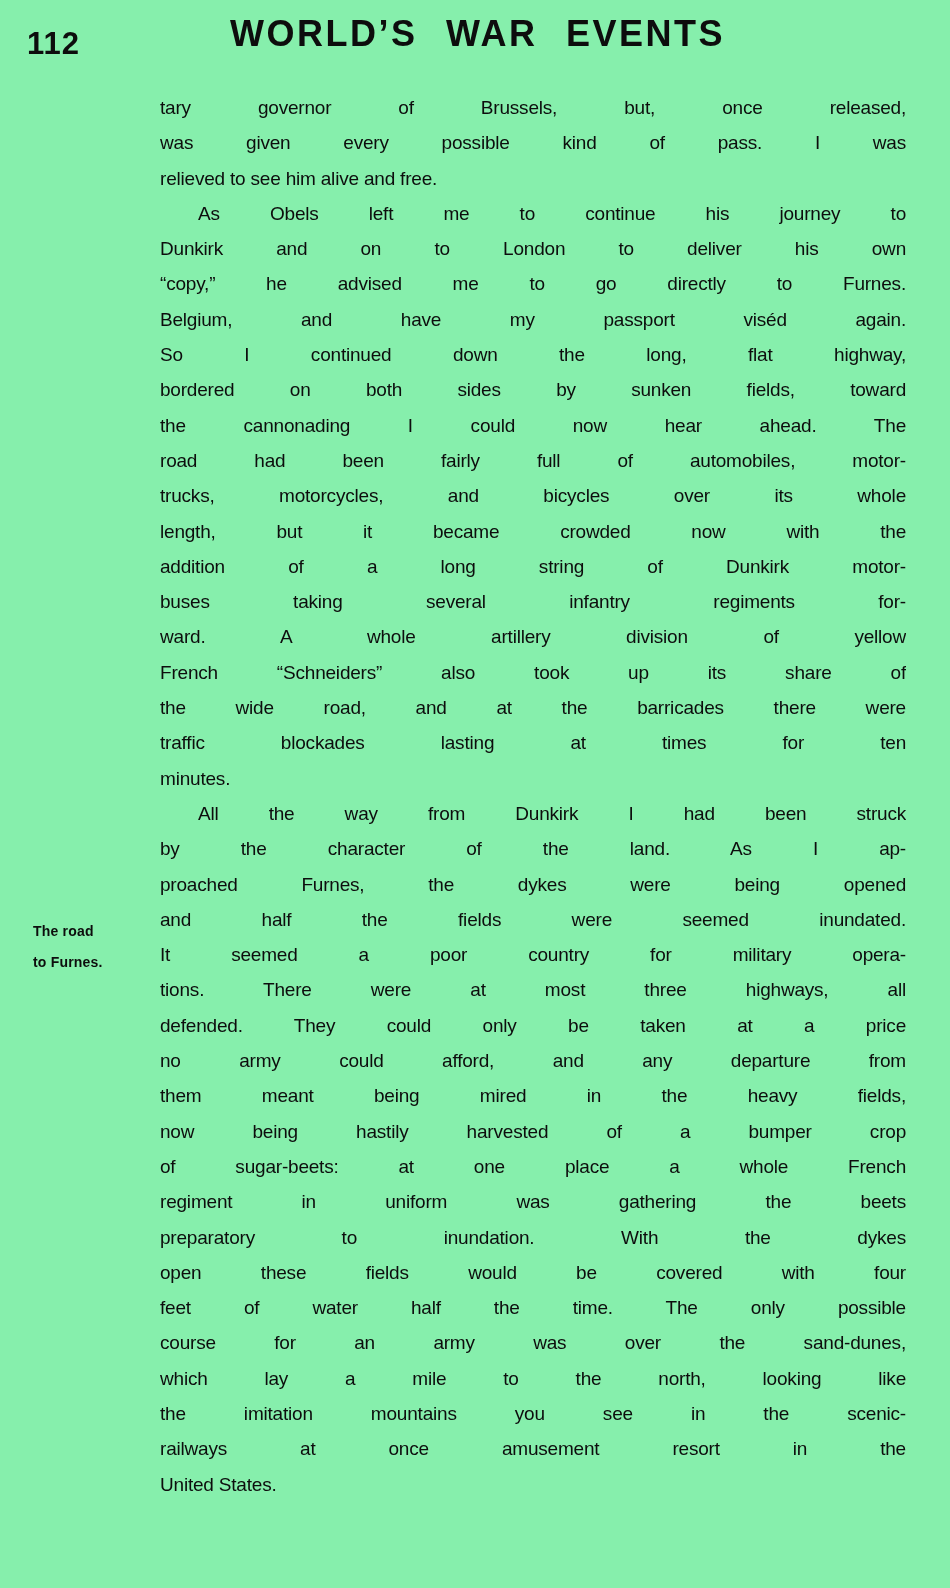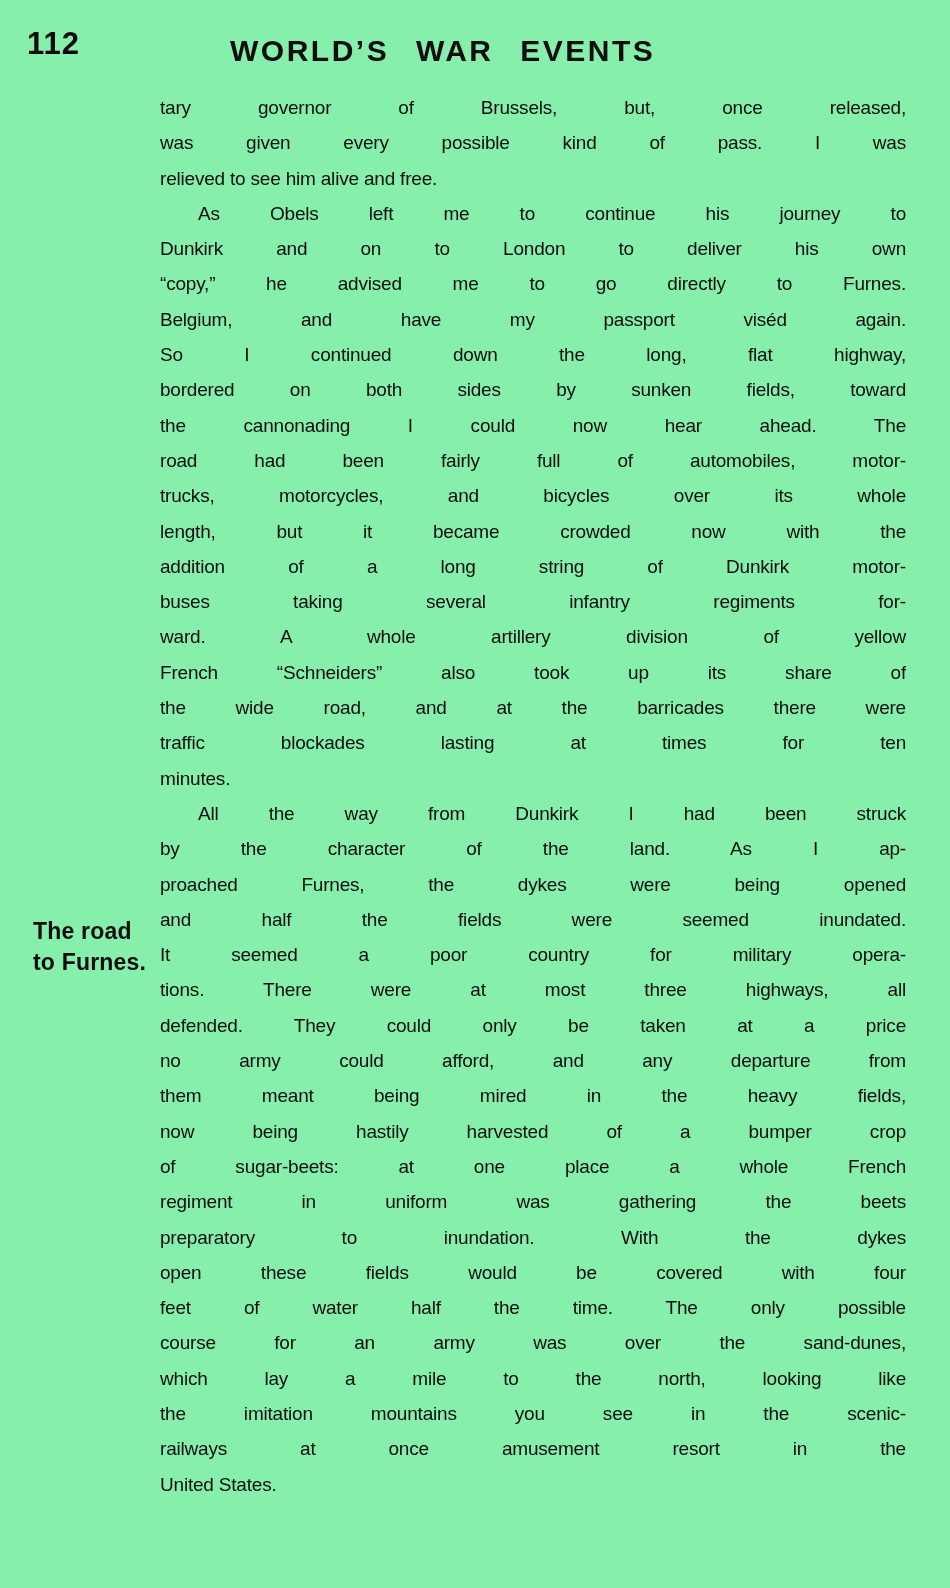--- a/index.html
+++ b/index.html
@@ -16,22 +16,22 @@
     position: absolute;
     left: 27px;
     top: 26px;
     font-size: 31px;
     font-weight: bold;
     letter-spacing: 1px;
   }
   .running-title {
     position: absolute;
     left: 230px;
-    top: 34px;
-    font-size: 30px;
+    top: 13px;
+    font-size: 36px;
     font-weight: bold;
     letter-spacing: 2.5px;
     word-spacing: 16px;
     white-space: nowrap;
   }
   .text-block {
     position: absolute;
     left: 160px;
     top: 90px;
     width: 746px;
@@ -51,21 +51,21 @@
     text-align-last: left;
   }
   .line.indent {
     text-indent: 38px;
   }
   .sidenote {
     position: absolute;
     left: 33px;
     top: 916px;
     width: 135px;
-    font-size: 23px;
+    font-size: 14px;
     font-weight: bold;
     line-height: 31px;
     letter-spacing: 0.2px;
   }
 </style>
 </head>
 <body>
 
 <div class="page">
 

